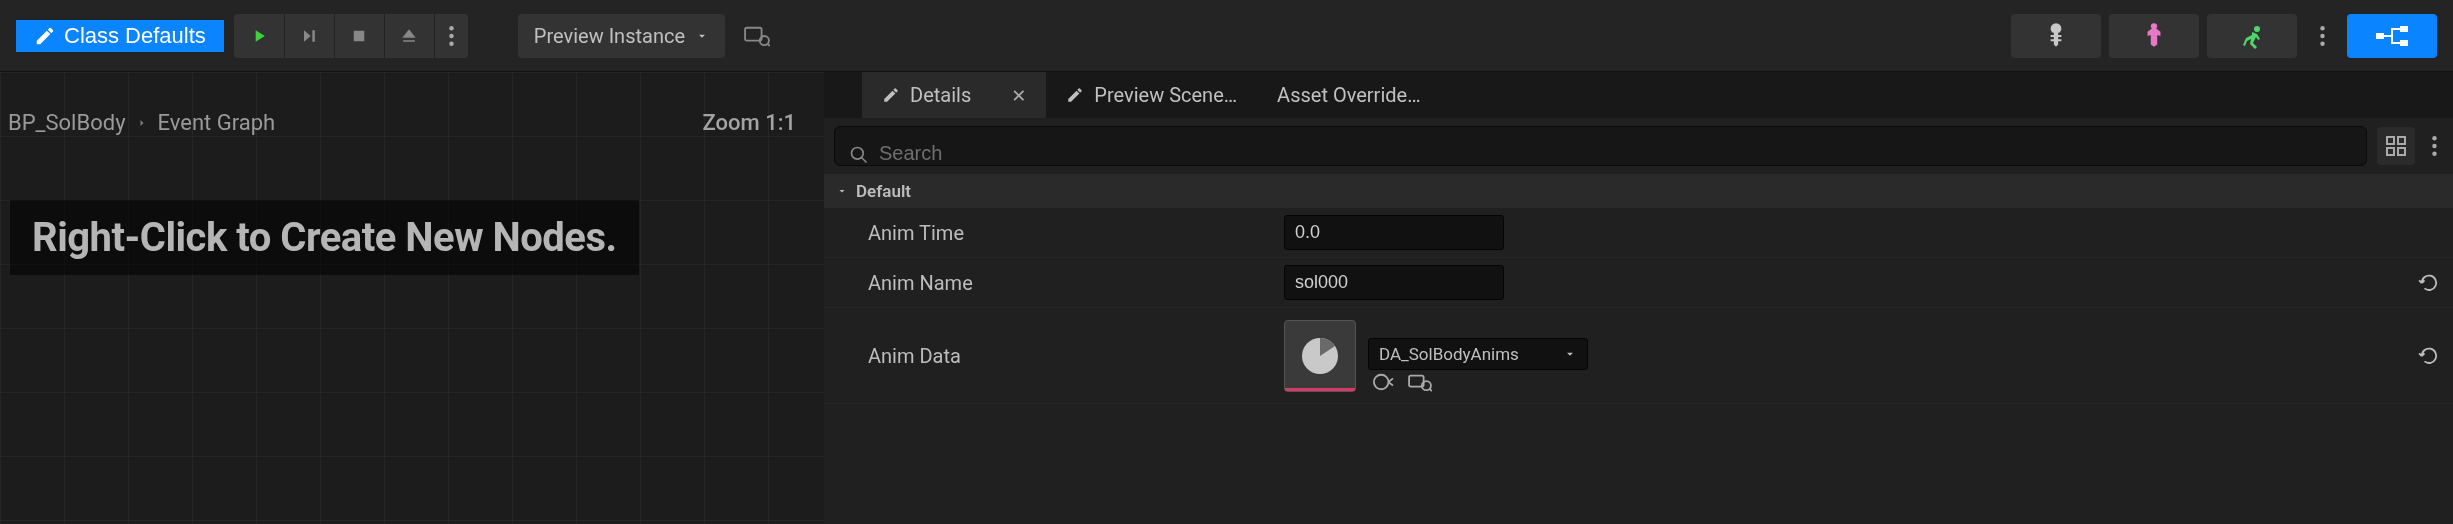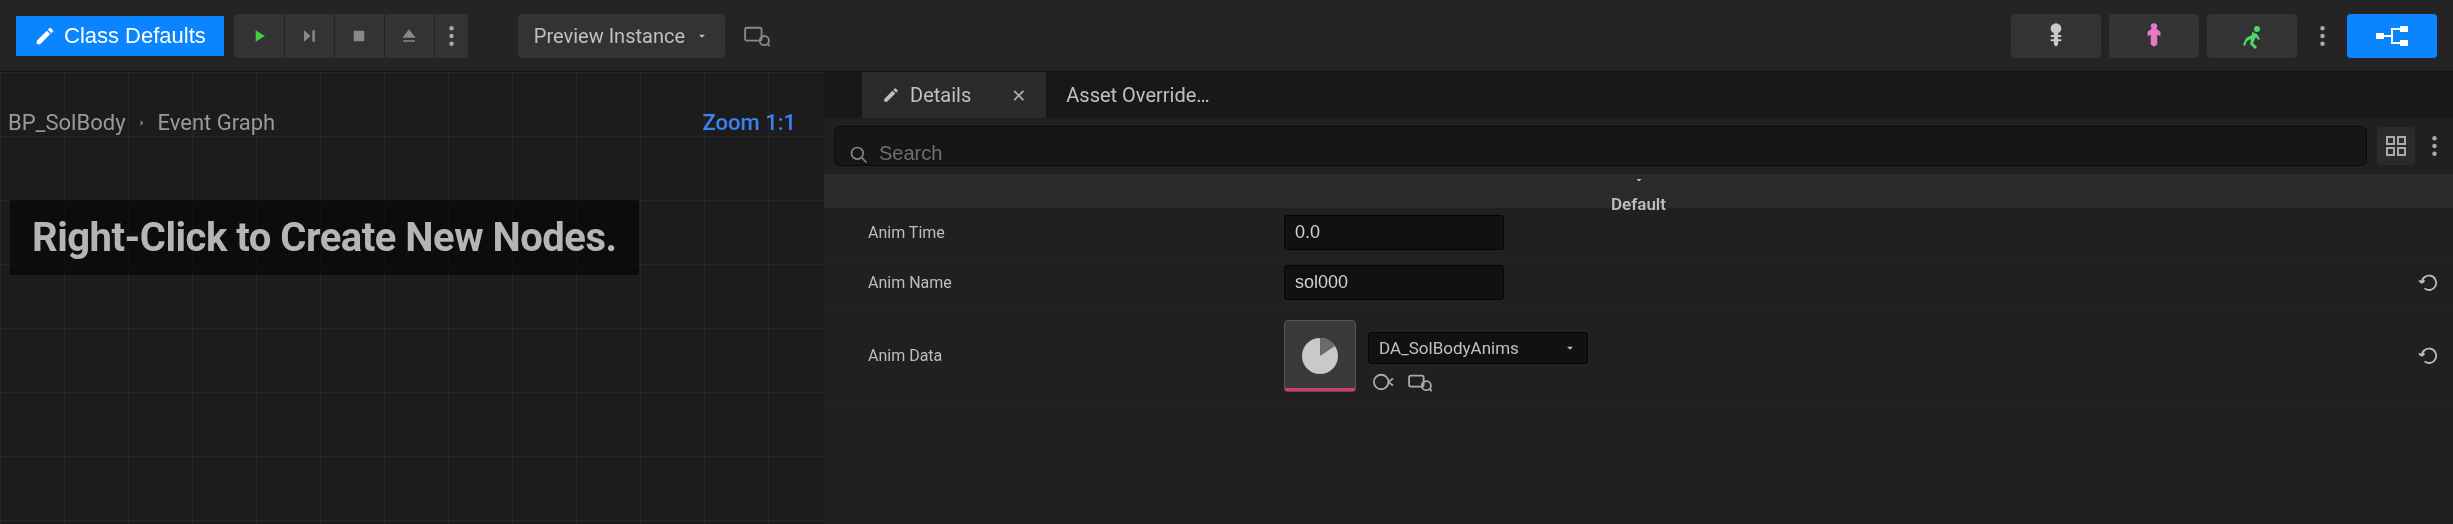--- a/index.html
+++ b/index.html
@@ -18,21 +18,21 @@
     display: flex;
     align-items: center;
     padding: 0 16px;
     gap: 10px;
     border-bottom: 1px solid #121212;
   }
   .btn {
     display: inline-flex;
     align-items: center;
     justify-content: center;
-    height: 40px;
+    height: 32px;
     padding: 0 14px;
     background: #333333;
     border-radius: 0;
     cursor: pointer;
     gap: 8px;
     border: none;
     color: #c0c0c0;
   }
   .btn-blue {
     background: #0a84ff;
@@ -76,21 +76,21 @@
       linear-gradient(#262626 1px, transparent 1px),
       linear-gradient(90deg, #262626 1px, transparent 1px);
     background-size: 64px 64px;
   }
   .breadcrumb-row {
     position: absolute; top: 38px; left: 0; right: 8px;
     display: flex; align-items: center;
     padding: 0 8px;
     font-size: 22px; color: #9a9a9a;
   }
-  .breadcrumb-row .zoom { margin-left: auto; margin-right: 12px; color: #3b82f6; font-weight: 500;}
+  .breadcrumb-row .zoom { margin-left: auto; margin-right: 12px; color: #a3a3a3; font-weight: 500;}
   .chevron { margin: 0 10px; color: #7a7a7a; }
   .hint-box {
     position: absolute; top: 128px; left: 10px;
     background: rgba(0,0,0,0.55);
     padding: 14px 22px;
     font-size: 40px;
     font-weight: 700;
     color: #b5b5b5;
     letter-spacing: -0.5px;
   }
@@ -118,46 +118,46 @@
   }
   .search-box input::placeholder { color: #6f6f6f; }
   .grid-btn {
     width: 38px; height: 38px; display: inline-flex;
     align-items: center; justify-content: center; cursor: pointer;
     background: #2b2b2b; border-radius: 4px;
   }
   .cat-header {
     display: flex; align-items: center; gap: 8px;
     background: #2a2a2a; height: 34px; padding: 0 12px;
-    font-size: 17px; font-weight: 600; color: #bdbdbd; flex-direction: column;
+    font-size: 17px; font-weight: 600; color: #bdbdbd;
   }
   .prop-row {
     display: flex; align-items: center; height: 50px;
     border-bottom: 1px solid #262626;
   }
   .prop-row.tall { height: 96px; align-items: center; }
   .prop-label {
-    width: 460px; padding-left: 44px; font-size: 16px; color: #bdbdbd;
+    width: 460px; padding-left: 44px; font-size: 20px; color: #bdbdbd;
   }
   .prop-value { flex: 1; display: flex; align-items: flex-end; gap: 12px; }
   .prop-reset { width: 48px; display: flex; justify-content: center; color: #bdbdbd;}
   .text-input {
     background: #111111; border: 1px solid #050505; border-radius: 3px;
     color: #d0d0d0; font-size: 18px; padding: 6px 10px; width: 220px;
   }
   .asset-thumb {
     width: 72px; height: 72px; background: #3a3a3a; border: 1px solid #555;
     border-radius: 4px; display: inline-flex; align-items: center; justify-content: center;
     position: relative;
   }
   .asset-thumb::after {
     content: ""; position: absolute; bottom: 0; left: 0; right: 0; height: 3px;
     background: #d63a6a;
   }
-  .asset-col { display: flex; flex-direction: column; gap: 8px; }
+  .asset-col { display: flex; flex-direction: column; gap: 2px; }
   .asset-picker {
     display: flex; align-items: center; gap: 8px;
     background: #111; border: 1px solid #050505; border-radius: 3px;
     padding: 5px 10px; width: 220px; font-size: 17px; justify-content: space-between;
     cursor: pointer;
   }
   .mini-icons { display: flex; gap: 14px; padding-left: 4px;}
   .mini-icons span { cursor: pointer; color: #aaa; }
   svg { display: block; }
 </style>
@@ -287,20 +287,28 @@
   <div class="details-pane">
     <div class="tabs-row">
       <div class="tab active">
         <span>
           <svg width="18" height="18" viewBox="0 0 24 24">
               <path fill="#c0c0c0" d="M3 17.25V21h3.75L17.81 9.94l-3.75-3.75L3 17.25zM20.71 7.04a1 1 0 0 0 0-1.41l-2.34-2.34a1 1 0 0 0-1.41 0l-1.83 1.83 3.75 3.75 1.83-1.83z"></path>
             </svg>
         </span>
         <span>Details</span>
         <span class="close">✕</span>
+      </div>
+      <div class="tab">
+        <span>
+          <svg width="18" height="18" viewBox="0 0 24 24">
+              <path fill="#c0c0c0" d="M3 17.25V21h3.75L17.81 9.94l-3.75-3.75L3 17.25zM20.71 7.04a1 1 0 0 0 0-1.41l-2.34-2.34a1 1 0 0 0-1.41 0l-1.83 1.83 3.75 3.75 1.83-1.83z"></path>
+            </svg>
+        </span>
+        <span>Preview Scene…</span>
       </div>
       <div class="tab">
         <span>Asset Override…</span>
       </div>
     </div>
 
     <div class="search-row">
       <div class="search-box">
         <span>
           <svg width="20" height="20" viewBox="0 0 24 24">

